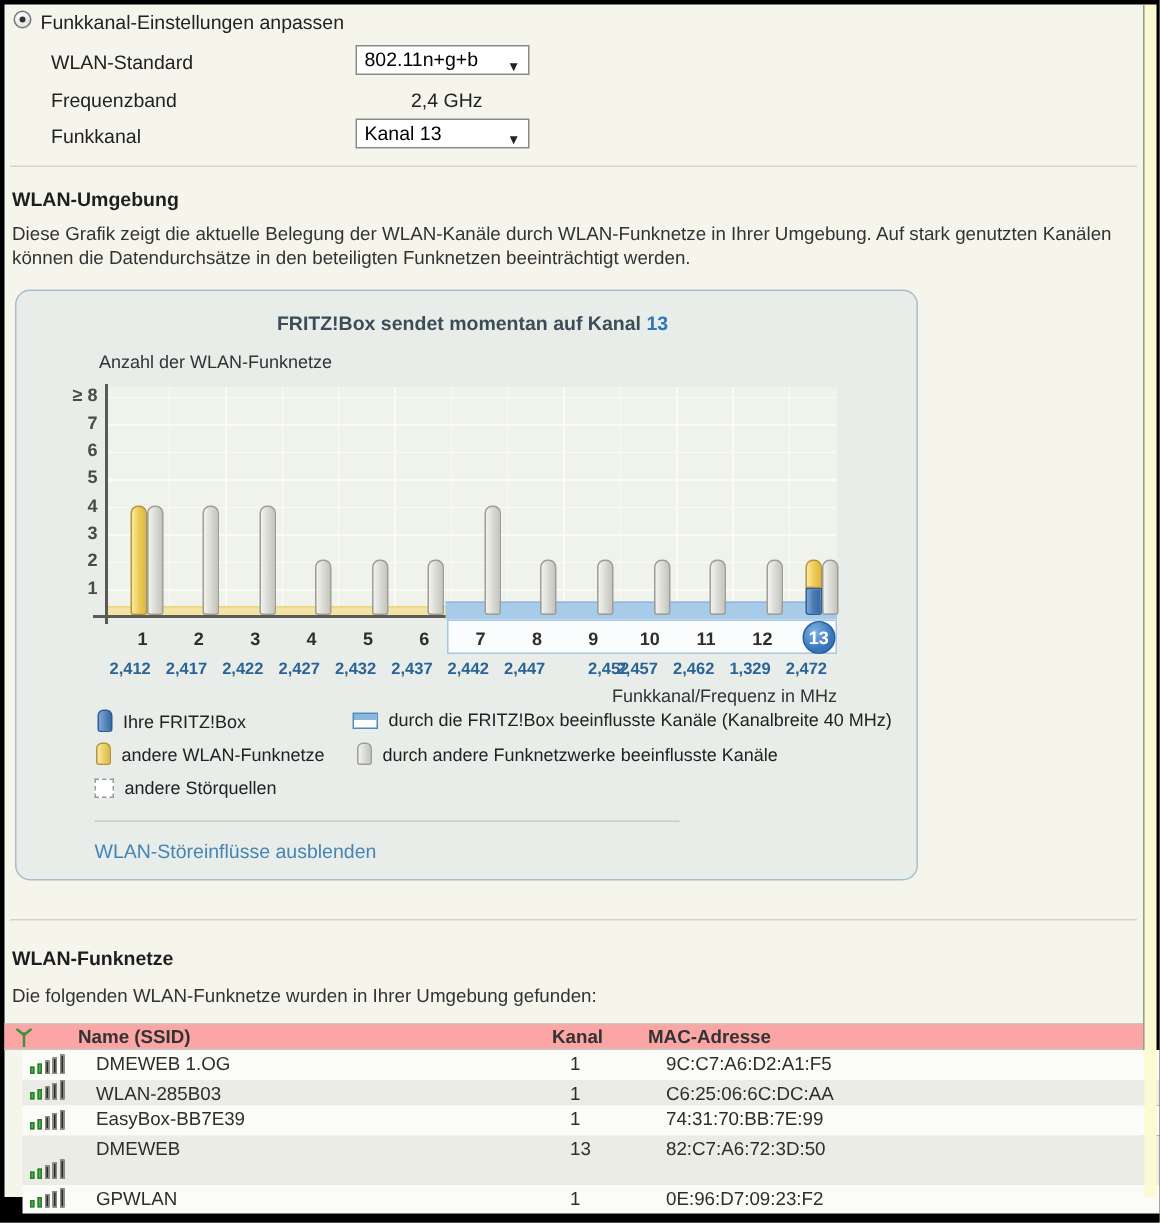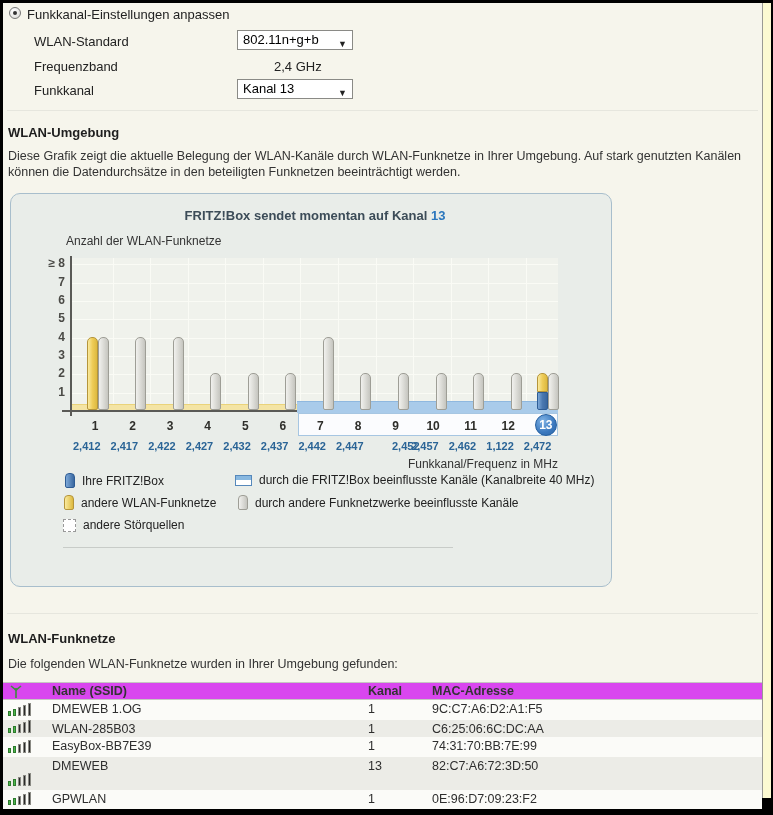--- a/index.html
+++ b/index.html
@@ -57,21 +57,21 @@
   .mini-blue   { background:linear-gradient(to right,#7CA8D8,#3A68A0); border-color:#2E5C94; }
   .mini-yellow { background:linear-gradient(to right,#FAEA9E,#DDB93E); border-color:#B5953A; }
   .mini-grey   { background:linear-gradient(to right,#F1F1EE,#C5C5BF); border-color:#9E9E96; }
   .mini-band { width:17px; height:11px; border:1px solid #5588BB; background:#fff; flex:none; position:relative; }
   .mini-band::before { content:""; position:absolute; left:0; top:0; right:0; height:4px; background:#88B8E0; }
   .mini-noise { width:13px; height:13px; border:1px dashed #999; background:#fff; flex:none; }
   .panel-sep { height:1px; background:#C8CCC8; }
   .link { font-size:13px; color:#4585B5; cursor:pointer; }
 
   
-  .tbl-header { background:#d946ef; border-top:1px solid #C6C6C2; border-bottom:1px solid #C6C6C2;
+  .tbl-header { background:#fca5a5; border-top:1px solid #C6C6C2; border-bottom:1px solid #C6C6C2;
                 font-weight:bold; color:#333; }
   .tbl-row { font-size:12.5px; color:#2E2E2E; }
   .tbl-row.even { background:#ECECE7; }
   .tbl-row.odd { background:#FBFBF8; }
   .cell { position:absolute; top:0; line-height:19.8px; white-space:nowrap; }
   .sigicon { position:absolute; left:5px; bottom:4px; width:26px; height:14px; }
   .sigbar { position:absolute; bottom:0; width:3px; border:1px solid; }
   .sig-g { background:#4CB84C; border-color:#2E7A2E; }
   .sig-d { background:#2A2A2A; border-color:#8A8A84; }
 </style>
@@ -140,20 +140,21 @@
       <div class="legend-item" style="left:227px; top:301px;">
         <div class="mini-cyl mini-grey"></div>
         <span>durch andere Funknetzwerke beeinflusste Kanäle</span>
       </div>
       <div class="legend-item" style="left:52px; top:324px;">
         <div class="mini-noise"></div>
         <span>andere Störquellen</span>
       </div>
 
       <div class="abs panel-sep" style="left:52px; top:353px; width:390px;"></div>
+      <div class="abs link" style="left:52px; top:366px;">WLAN-Störeinflüsse ausblenden</div>
     <div id="bars" style="position: absolute; left: 0px; top: 0px;">
           <div class="bar bar-grey" style="left: 86.5px; top: 142.68px; height: 73.32px;"></div>
           <div class="bar bar-yellow" style="left: 75.5px; top: 142.68px; height: 73.32px;"></div>
           <div class="bar bar-grey" style="left: 124.07px; top: 142.68px; height: 73.32px;"></div>
           <div class="bar bar-grey" style="left: 161.64px; top: 142.68px; height: 73.32px;"></div>
           <div class="bar bar-grey" style="left: 199.21px; top: 179.34px; height: 36.66px;"></div>
           <div class="bar bar-grey" style="left: 236.78px; top: 179.34px; height: 36.66px;"></div>
           <div class="bar bar-grey" style="left: 274.35px; top: 179.34px; height: 36.66px;"></div>
           <div class="bar bar-grey" style="left: 311.92px; top: 142.68px; height: 73.32px;"></div>
           <div class="bar bar-grey" style="left: 349.49px; top: 179.34px; height: 36.66px;"></div>
@@ -182,21 +183,21 @@
           <div class="freqlabel" style="left: 287.42px; top: 246px;">2,442</div>
           <div class="chlabel" style="left: 328.99px; top: 225px;">8</div>
           <div class="freqlabel" style="left: 324.99px; top: 246px;">2,447</div>
           <div class="chlabel" style="left: 366.56px; top: 225px;">9</div>
           <div class="freqlabel" style="left: 381px; top: 246px;">2,452</div>
           <div class="chlabel" style="left: 404.13px; top: 225px;">10</div>
           <div class="freqlabel" style="left: 400.13px; top: 246px;">2,457</div>
           <div class="chlabel" style="left: 441.7px; top: 225px;">11</div>
           <div class="freqlabel" style="left: 437.7px; top: 246px;">2,462</div>
           <div class="chlabel" style="left: 479.27px; top: 225px;">12</div>
-          <div class="freqlabel" style="left: 475.27px; top: 246px;">1,122</div>
+          <div class="freqlabel" style="left: 475.27px; top: 246px;">1,329</div>
           <div class="badge" style="left: 523.84px; top: 220px;">13</div>
           <div class="freqlabel" style="left: 512.84px; top: 246px;">2,472</div>
         </div>
         <div id="yticks" style="position: absolute; left: 0px; top: 0px;">
           <div class="abs ytick" style="left: 18px; top: 62.36px;">≥ 8</div>
           <div class="abs ytick" style="left: 18px; top: 80.69px;">7</div>
           <div class="abs ytick" style="left: 18px; top: 99.02px;">6</div>
           <div class="abs ytick" style="left: 18px; top: 117.35px;">5</div>
           <div class="abs ytick" style="left: 18px; top: 135.68px;">4</div>
           <div class="abs ytick" style="left: 18px; top: 154.01px;">3</div>
@@ -212,21 +213,21 @@
 
     <div class="abs tbl-header" style="left:0px; top:679px; width:759px; height:18px;">
       <svg class="abs" style="left:7px; top:2px;" width="12" height="14" viewBox="0 0 12 14">
         <path d="M6 13 L6 5 M1 1 L6 5 L11 1" stroke="#3E8E3E" stroke-width="1.6" fill="none"></path>
         <circle cx="6" cy="4.5" r="1.4" fill="#3E8E3E"></circle>
       </svg>
       <span class="cell" style="left:49px; line-height:17px;">Name (SSID)</span>
       <span class="cell" style="left:365px; line-height:17px;">Kanal</span>
       <span class="cell" style="left:429px; line-height:17px;">MAC-Adresse</span>
     </div>
-    <div id="tbl-rows" class="abs" style="left:0px; top:697px; width:759px;">
+    <div id="tbl-rows" class="abs" style="left:12px; top:697px; width:759px;">
         <div class="tbl-row odd" style="position: relative; height: 19.8px;">
           <div class="sigicon">
             <div class="sigbar sig-g" style="left: 0px; height: 5px;"></div>
             <div class="sigbar sig-g" style="left: 5px; height: 7px;"></div>
             <div class="sigbar sig-d" style="left: 10px; height: 9px;"></div>
             <div class="sigbar sig-d" style="left: 15px; height: 11px;"></div>
             <div class="sigbar sig-d" style="left: 20px; height: 13px;"></div>
           </div>
           <span class="cell" style="left: 49px;">DMEWEB 1.OG</span>
           <span class="cell" style="left: 365px;">1</span>

